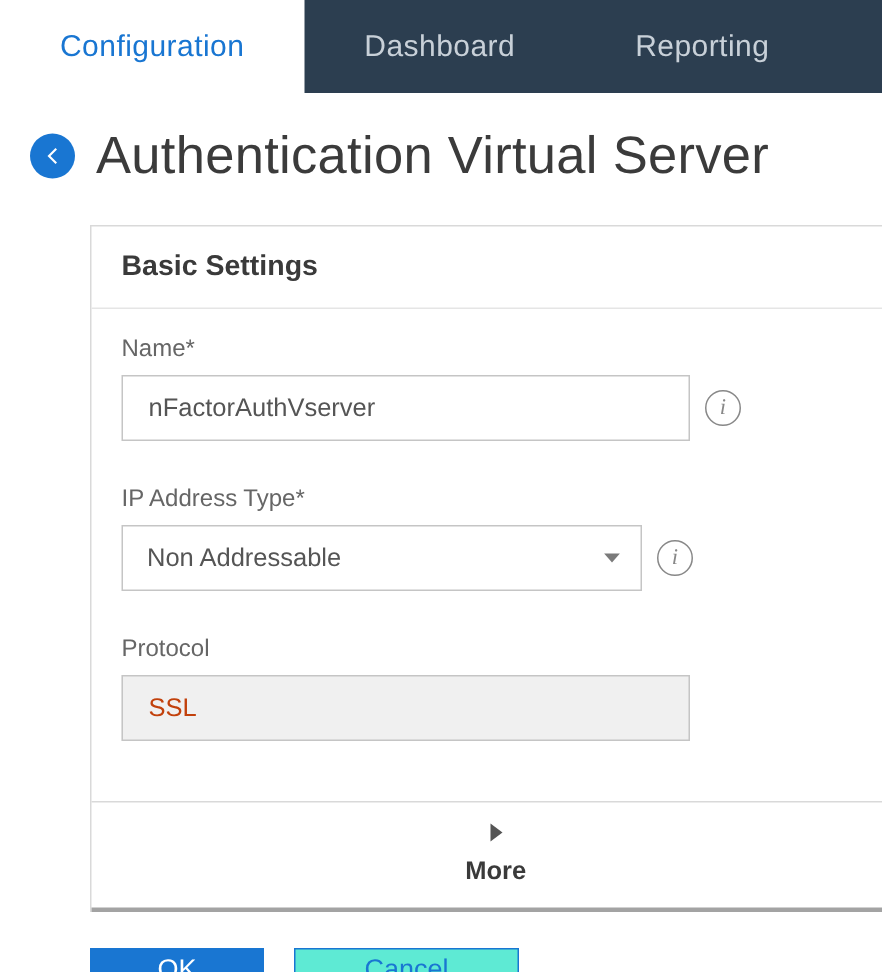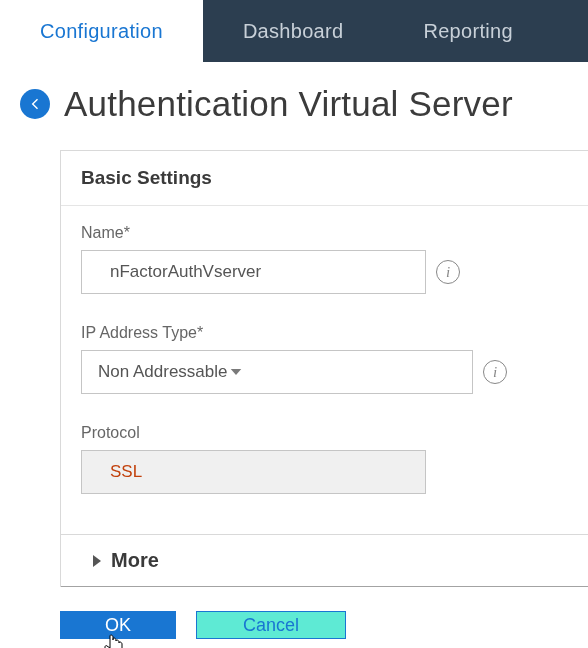--- a/index.html
+++ b/index.html
@@ -88,45 +88,46 @@
       color: #666;
       margin-bottom: 8px;
     }
     .input-row {
       display: flex;
       align-items: center;
       gap: 10px;
     }
     .text-input {
       flex: 0 0 auto;
-      width: 345px;
+      width: 379px;
       height: 44px;
       border: 1px solid #c5c5c5;
-      padding: 0 28px;
+      padding: 0 17px;
       font-size: 17px;
       color: #555;
       background: #fff;
       display: flex;
       align-items: center;
     }
     .text-input.disabled {
       background: #f0f0f0;
       color: #c2410c;
     }
     .select-input {
       flex: 0 0 auto;
-      width: 392px;
+      width: 347px;
       height: 44px;
       border: 1px solid #c5c5c5;
       padding: 0 10px 0 16px;
       font-size: 17px;
       color: #555;
       background: #fff;
       display: flex;
       align-items: center;
+      justify-content: space-between;
       cursor: pointer;
     }
     .chevron {
       width: 18px;
       height: 18px;
     }
     .chevron svg {
       width: 18px;
       height: 18px;
       fill: #7a7a7a;
@@ -140,29 +141,30 @@
       align-items: center;
       justify-content: center;
       font-family: Georgia, serif;
       font-style: italic;
       color: #888;
       font-size: 15px;
       cursor: pointer;
       flex-shrink: 0;
     }
     .more-row {
-      border-bottom: 1px solid #a3a3a3;
+      border-bottom: 3px solid #a3a3a3;
       padding: 14px 20px 14px 32px;
       display: flex;
       align-items: center;
       gap: 10px;
-      font-size: 20px;
+      font-size: 17px;
       font-weight: 600;
       color: #3a3a3a;
       cursor: pointer;
+      flex-direction: column;
     }
     .tri {
       width: 0;
       height: 0;
       border-top: 6px solid transparent;
       border-bottom: 6px solid transparent;
       border-left: 8px solid #555;
     }
     .actions {
       display: flex;

